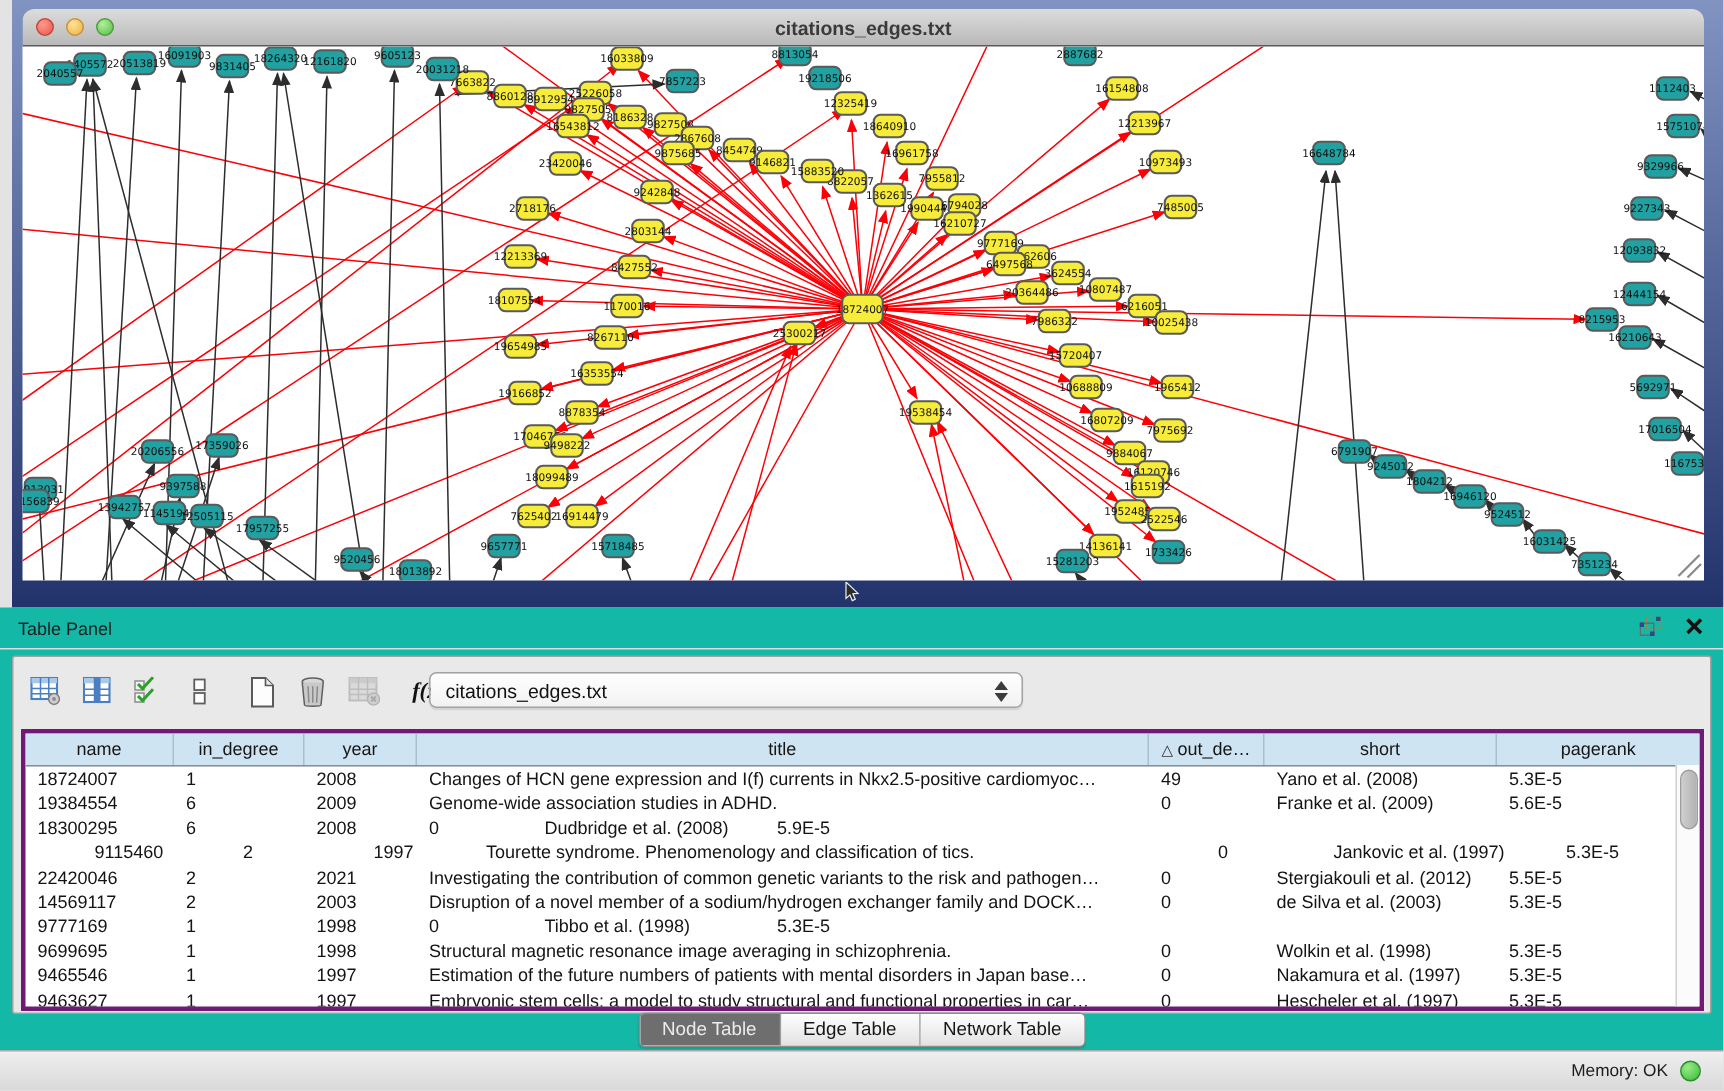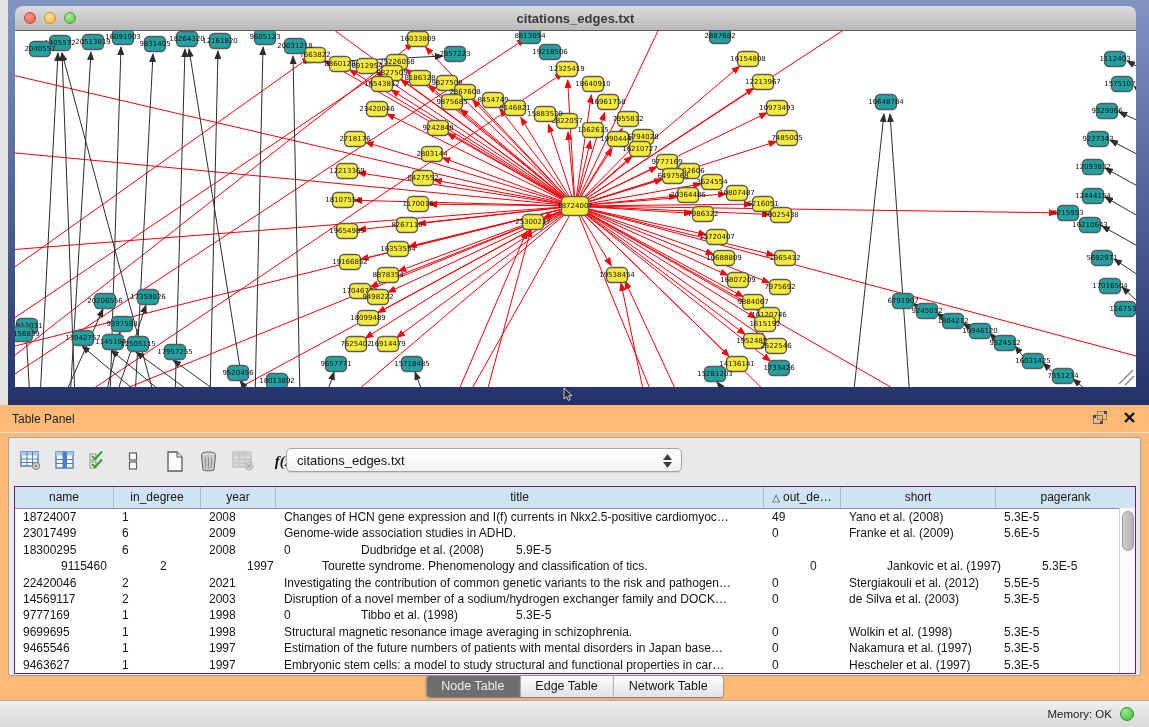--- a/index.html
+++ b/index.html
@@ -17,39 +17,39 @@
   .light.red{background:radial-gradient(circle at 35% 30%,#ff9a8d,#e8574a);border:1px solid #c44538}
   .light.yel{background:radial-gradient(circle at 35% 30%,#ffe29a,#f0b13f);border:1px solid #c99530}
   .light.grn{background:radial-gradient(circle at 35% 30%,#b2ee9a,#58bf47);border:1px solid #47a038}
   .win-title{width:100%;text-align:center;font-size:13px;font-weight:700;color:#3a3a3a}
   .graph-wrap{position:absolute;left:7px;right:13px;top:30px;height:356px;
               background:#fff;border-top:1px solid #5a5a5a;overflow:hidden}
   #graph{display:block;width:100%;height:100%}
   .cursor{position:absolute;left:562px;top:388px;z-index:9}
 
   
-  .table-panel{position:absolute;left:0;top:405px;width:1149px;height:295px;background:#fdba74}
+  .table-panel{position:absolute;left:0;top:405px;width:1149px;height:295px;background:#14b8a6}
   .tp-header{height:27px;position:relative;display:flex;align-items:center;
              border-bottom:1px solid #dedede}
   .tp-title{margin-left:12px;font-size:12px;color:#1f1f1f}
   .tp-icons{position:absolute;right:13px;top:6px;display:flex;gap:15px;align-items:center}
 
   .tp-box{position:absolute;left:8px;right:8px;top:32px;height:239px;
           border:1px solid #a2a2a2;border-radius:2px;background:#e9e9e9;box-sizing:border-box}
   .toolbar{position:absolute;left:8px;top:4px;height:38px;display:flex;align-items:center;gap:7px}
   .tb-btn{width:27px;height:30px;display:flex;align-items:center;justify-content:center;background:none;border:0;padding:0}
   .fx{font-family:"Liberation Serif",serif;font-style:italic;font-weight:700;font-size:15px;color:#111}
   .selector{position:absolute;left:277px;top:10px;width:396px;height:24px;border:1px solid #a3a3a3;
             border-radius:5px;background:linear-gradient(#ffffff,#f2f2f2);box-sizing:border-box;
             box-shadow:0 1px 1px rgba(0,0,0,.10);display:flex;align-items:center}
   .selector .val{margin-left:10px;font-size:13px;color:#111}
   .spin{position:absolute;right:9px;top:5px;display:flex;flex-direction:column;gap:2px;align-items:center}
 
   .table-region{position:absolute;left:5px;right:4px;top:48px;bottom:1px;background:#fff;
-                border:1px solid #701a75;overflow:hidden;box-sizing:border-box}
+                border:3px solid #701a75;overflow:hidden;box-sizing:border-box}
   .thead{display:flex;height:21px;border-bottom:1px solid #8d8d8d;background:#cfe4f2}
   .th{box-sizing:border-box;height:21px;line-height:20px;font-size:12px;color:#161616;
       text-align:center;border-right:1px solid #a7bfce;overflow:hidden;white-space:nowrap;flex-shrink:0}
   .sort-tri{font-size:10px;color:#333;margin-right:3px}
   .trow{display:flex;height:16.4px;line-height:16.4px}
   .td{box-sizing:border-box;padding-left:8px;font-size:12px;color:#141414;overflow:hidden;
       white-space:nowrap;flex-shrink:0}
   .vscroll{position:absolute;top:21px;right:0;bottom:0;width:15px;background:#fbfbfb;
            border-left:1px solid #d0d0d0}
   .vthumb{position:absolute;top:3px;left:1.5px;width:10px;height:38px;border-radius:6px;
@@ -820,21 +820,21 @@
           <div class="trow">
             <div class="td" style="width: 99px;">18724007</div>
             <div class="td" style="width: 87px;">1</div>
             <div class="td" style="width: 75px;">2008</div>
             <div class="td" style="width: 488px;">Changes of HCN gene expression and I(f) currents in Nkx2.5-positive cardiomyoc…</div>
             <div class="td" style="width: 77px;">49</div>
             <div class="td" style="width: 155px;">Yano et al. (2008)</div>
             <div class="td" style="width: 110px; flex: 1 1 0%;">5.3E-5</div>
           </div>
           <div class="trow">
-            <div class="td" style="width: 99px;">23017499</div>
+            <div class="td" style="width: 99px;">19384554</div>
             <div class="td" style="width: 87px;">6</div>
             <div class="td" style="width: 75px;">2009</div>
             <div class="td" style="width: 488px;">Genome-wide association studies in ADHD.</div>
             <div class="td" style="width: 77px;">0</div>
             <div class="td" style="width: 155px;">Franke et al. (2009)</div>
             <div class="td" style="width: 110px; flex: 1 1 0%;">5.6E-5</div>
           </div>
           <div class="trow">
             <div class="td" style="width: 99px;">18300295</div>
             <div class="td" style="width: 87px;">6</div>

